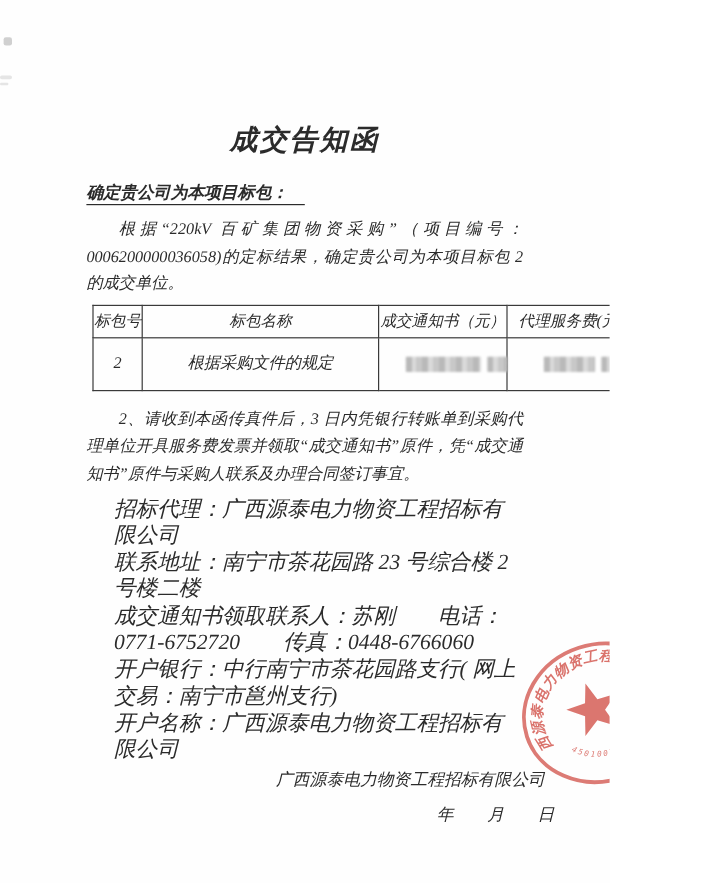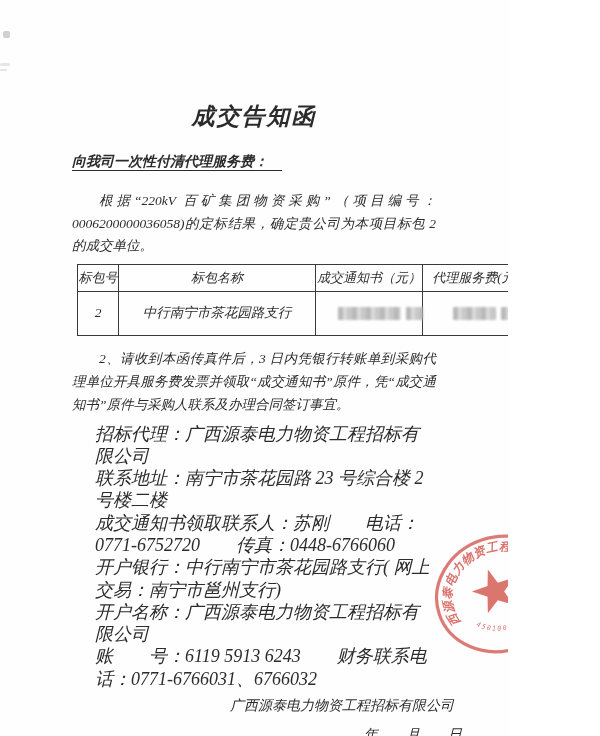--- a/index.html
+++ b/index.html
@@ -29,21 +29,21 @@
   .title{
     margin:0;text-align:center;
     font-size:23px;line-height:30px;font-weight:bold;
     letter-spacing:2px;
   }
   .addressee{margin-top:20px;font-size:14px;line-height:19px;font-weight:bold;}
   .addressee .addr-text{border-bottom:1.3px solid var(--text);padding-right:14px;padding-bottom:1px;}
 
   .para{font-size:13.5px;line-height:22.5px;margin:0;text-align:justify;}
   .indent{text-indent:2em;}
-  .intro{margin-top:19px;}
+  .intro{margin-top:9px;}
 
   .bid-table{
     margin:6px 0 0 5px;border-collapse:collapse;table-layout:fixed;
     width:451px;font-size:13px;color:var(--text);
   }
   .bid-table th,.bid-table td{
     border:1.4px solid var(--border);
     text-align:center;vertical-align:middle;
     padding:0;font-weight:normal;
   }
@@ -89,21 +89,21 @@
 
 <div class="page">
 
   <div class="artifact a1"></div>
   <div class="artifact a2"></div>
   <div class="artifact a3"></div>
 
   <h1 class="title">成交告知函</h1>
 
   <div class="addressee">
-    <span class="addr-text">向我司一次性付清代理服务费：</span>
+    <span class="addr-text">确定贵公司为本项目标包：</span>
   </div>
 
   <p class="para intro indent">根据“220kV 百矿集团物资采购”（项目编号：0006200000036058)的定标结果，确定贵公司为本项目标包 2 的成交单位。</p>
 
   <table class="bid-table">
     <colgroup>
       <col class="col1">
         <col class="col2">
         <col class="col3">
         <col class="col4">
@@ -112,21 +112,21 @@
       <tr>
         <th>标包号</th>
         <th>标包名称</th>
         <th>成交通知书（元）</th>
         <th>代理服务费(元)</th>
       </tr>
     </thead>
     <tbody>
       <tr>
         <td>2</td>
-        <td>中行南宁市茶花园路支行</td>
+        <td>根据采购文件的规定</td>
         <td>
           <div class="redacted">
             <span class="rseg w63"></span>
             <span class="rseg w17"></span>
           </div>
         </td>
         <td>
           <div class="redacted">
             <span class="rseg w43"></span>
             <span class="rseg w19"></span>
@@ -138,21 +138,20 @@
 
 
   <p class="para indent num-para">2、请收到本函传真件后，3 日内凭银行转账单到采购代理单位开具服务费发票并领取“成交通知书”原件，凭“成交通知书”原件与采购人联系及办理合同签订事宜。</p>
 
   <div class="contacts">
     <p class="contact-line">招标代理：广西源泰电力物资工程招标有限公司</p>
     <p class="contact-line">联系地址：南宁市茶花园路 23 号综合楼 2 号楼二楼</p>
     <p class="contact-line">成交通知书领取联系人：苏刚　　电话：0771-6752720　　传真：0448-6766060</p>
     <p class="contact-line">开户银行：中行南宁市茶花园路支行( 网上交易：南宁市邕州支行)</p>
     <p class="contact-line">开户名称：广西源泰电力物资工程招标有限公司</p>
-    <p class="contact-line">账　　号：6119 5913 6243　　财务联系电话：0771-6766031、6766032</p>
   </div>
 
   <div class="signature">
     <p class="sig-company">广西源泰电力物资工程招标有限公司</p>
     <p class="sig-date">年　　月　　日</p>
   </div>
 
   <svg class="seal" viewBox="0 0 152 142" xmlns="http://www.w3.org/2000/svg">
     <g transform="rotate(-18 76 68)">
       <ellipse class="seal-ring" cx="76" cy="68" rx="64" ry="57"></ellipse>

